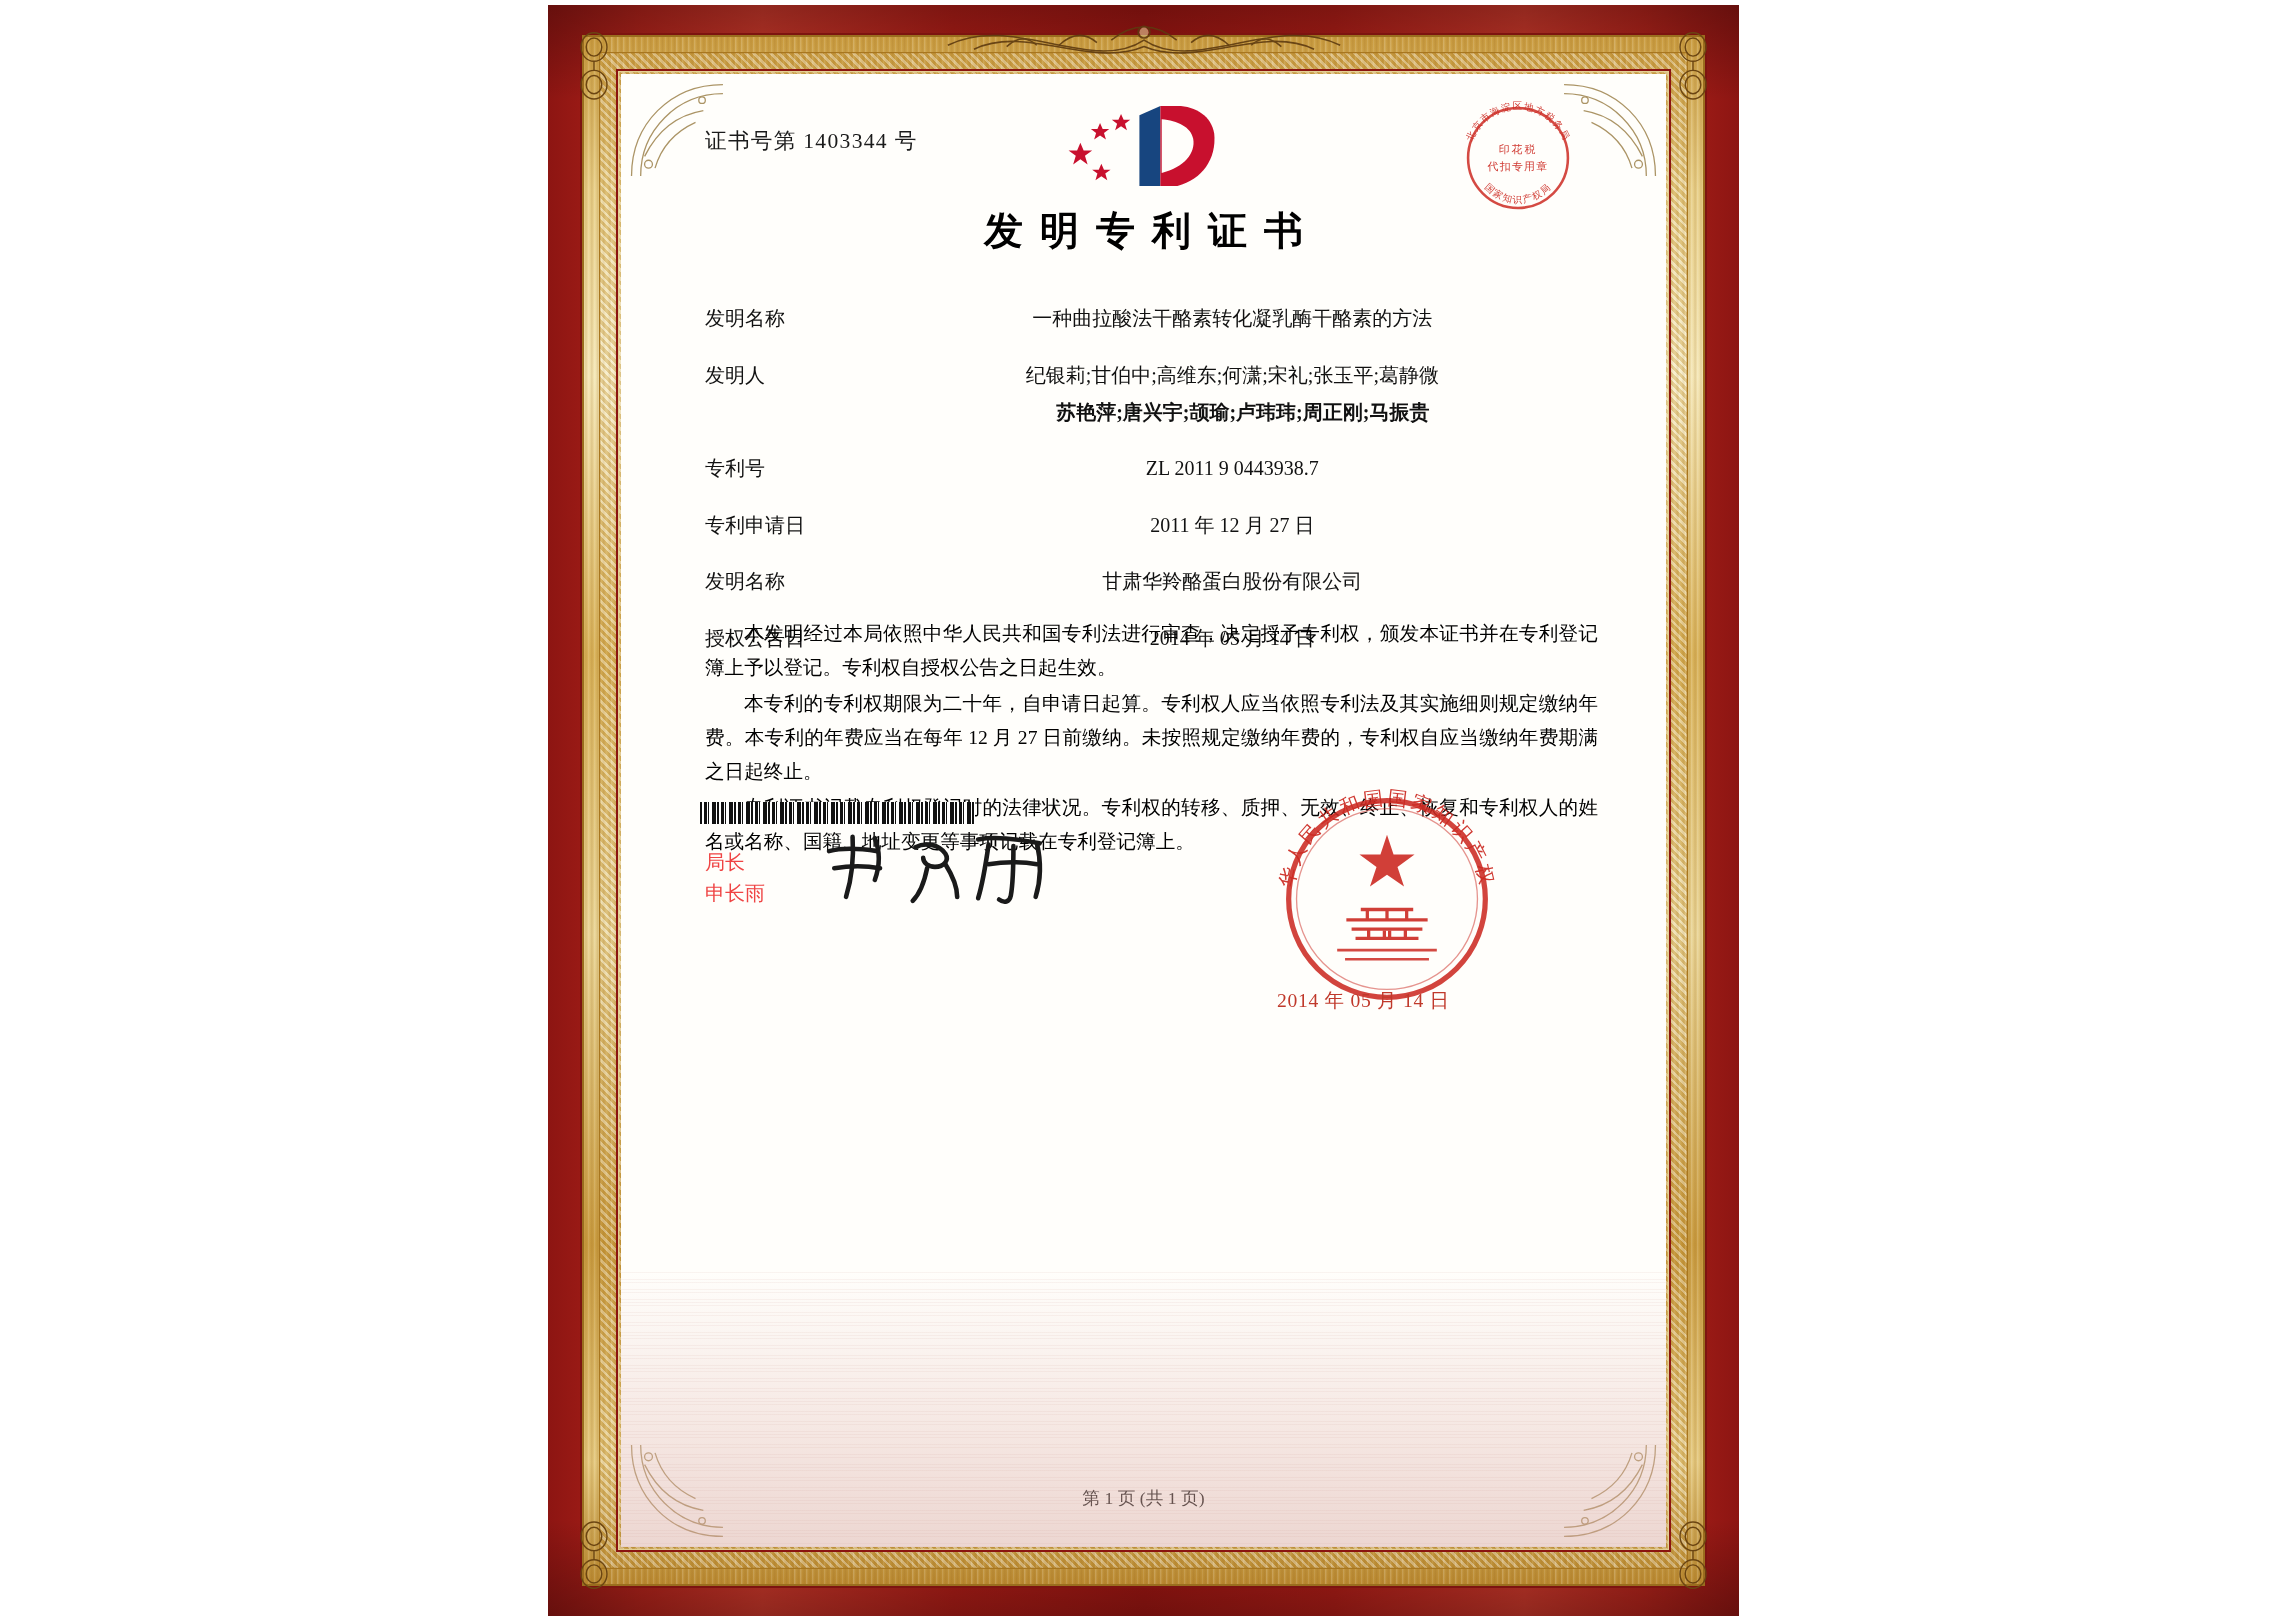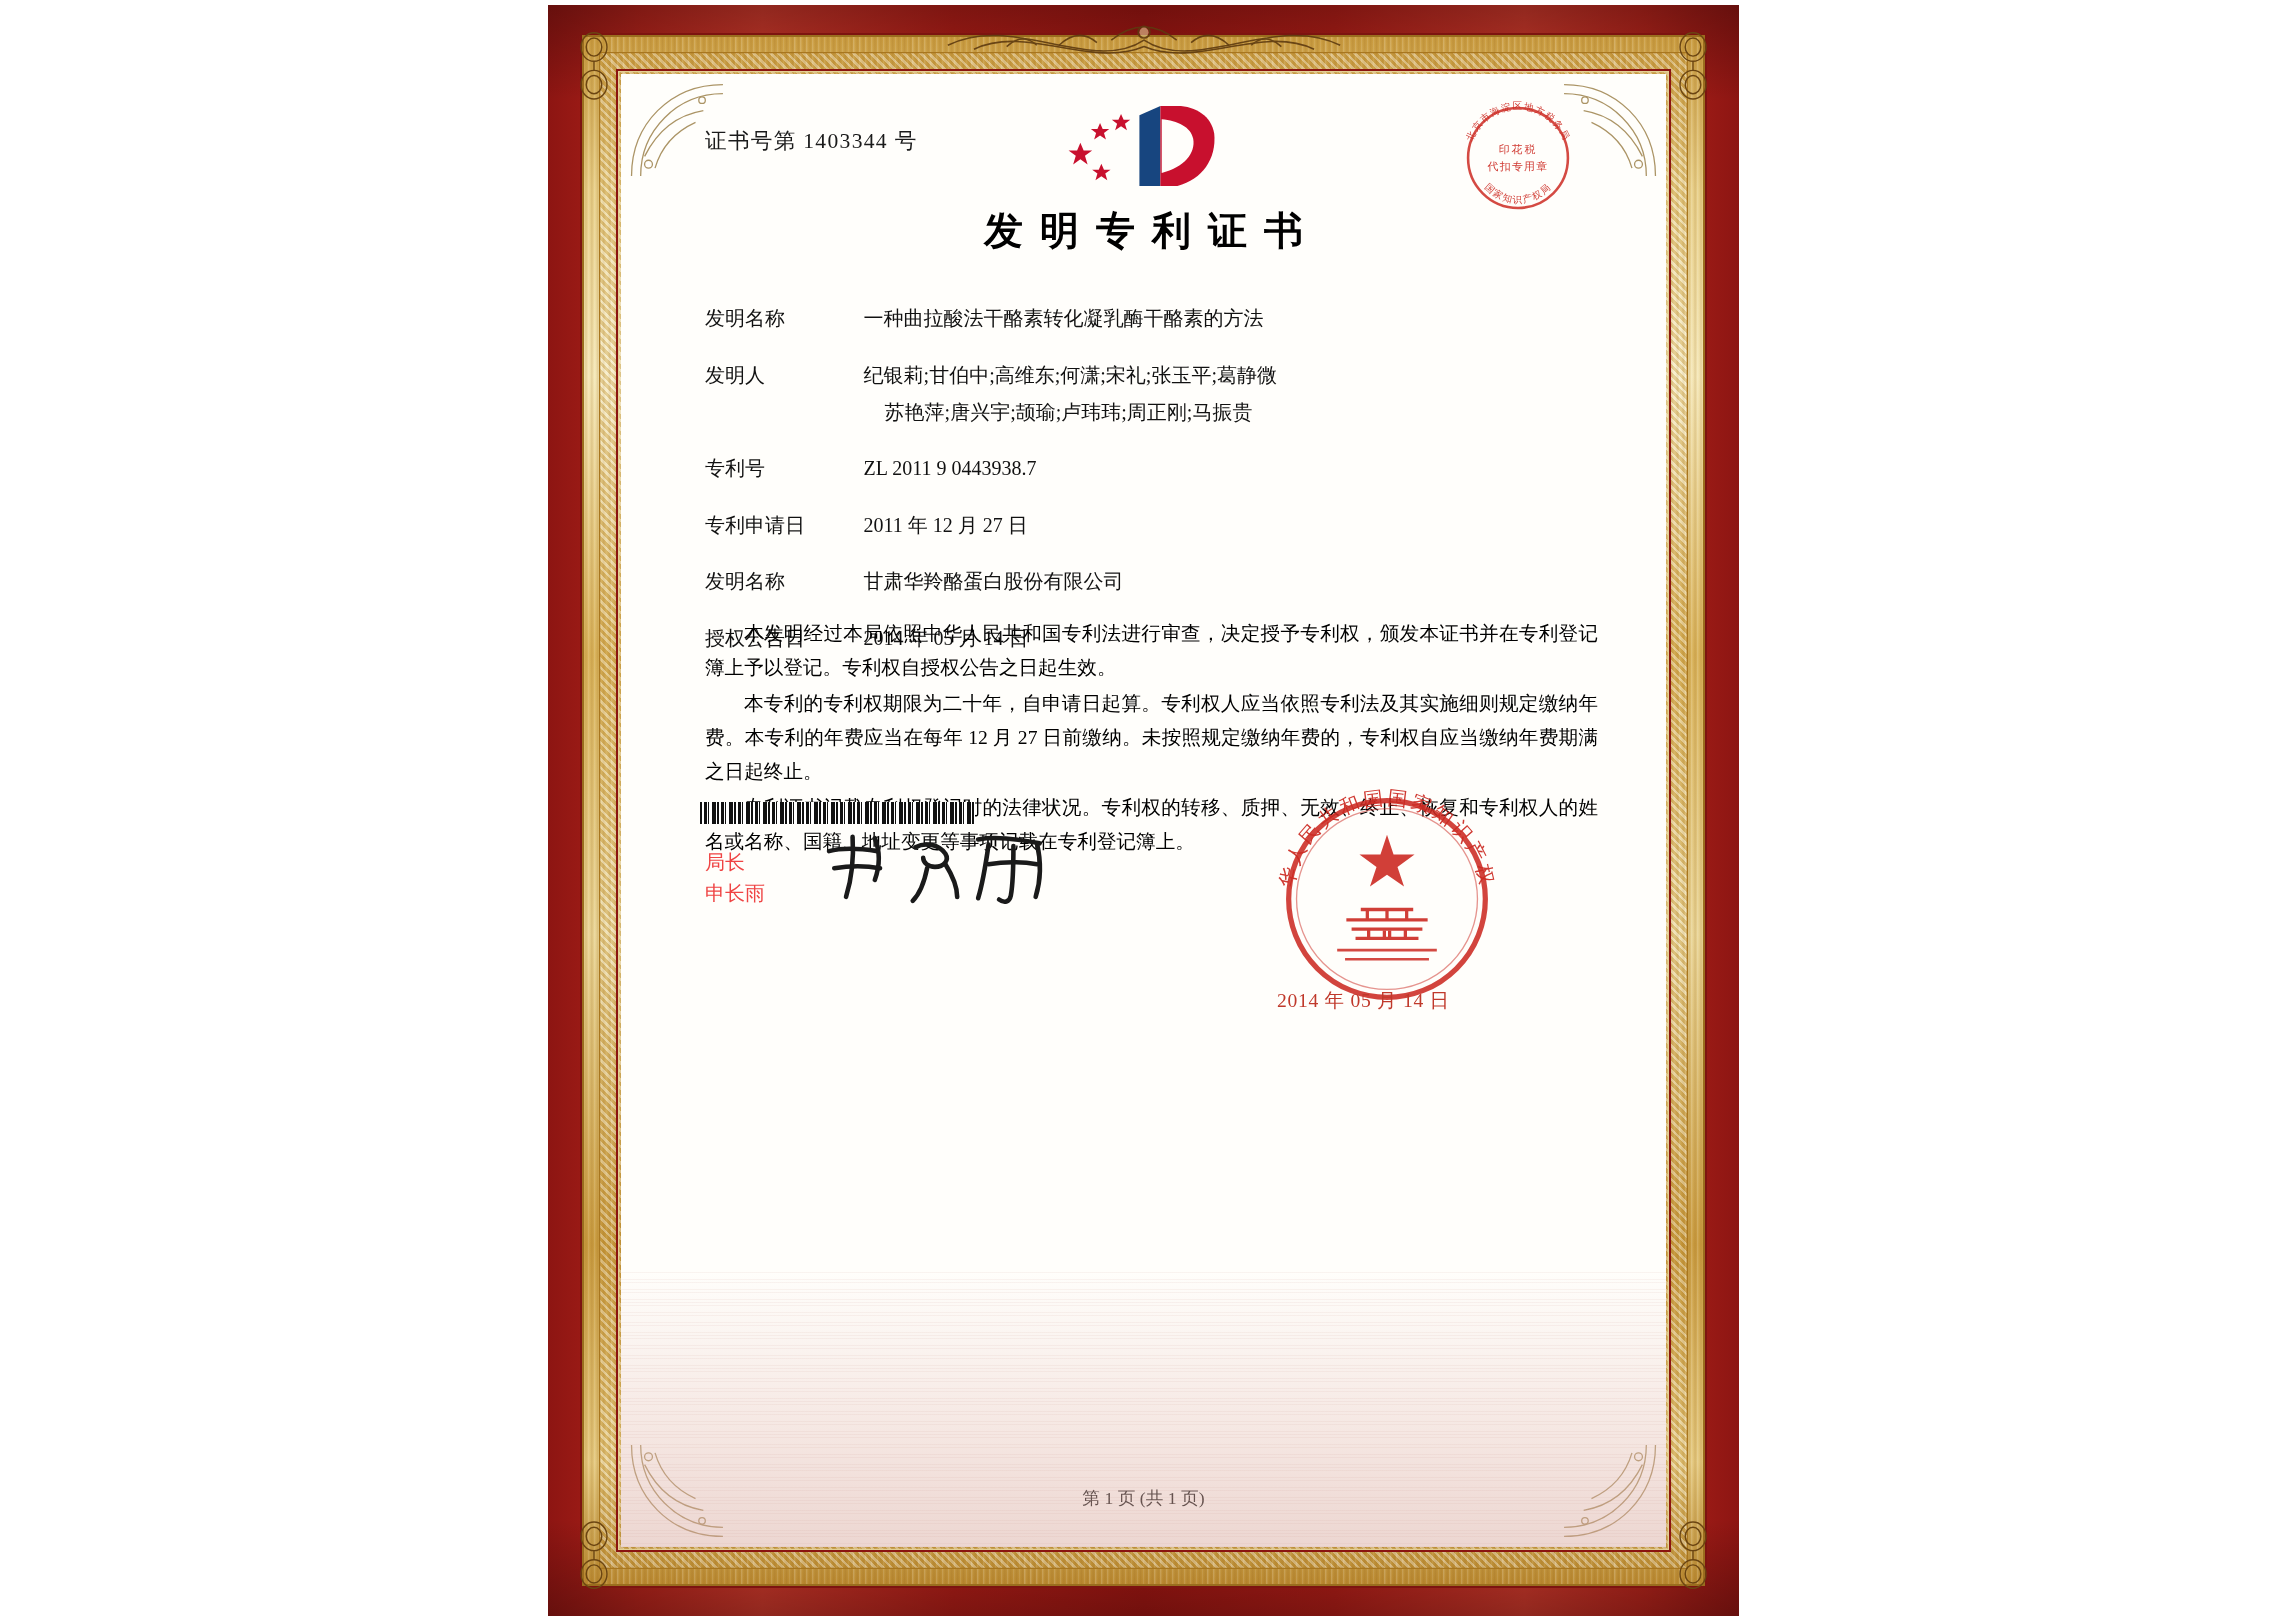--- a/index.html
+++ b/index.html
@@ -196,25 +196,27 @@
     letter-spacing: 0px;
   }
   .row .lbl.spread {
     display: inline-flex;
     justify-content: space-between;
     width: 116px;
   }
   .row .val {
     flex: 1 1 auto;
     padding-left: 2.6px;
+    text-align: center;
   }
   .row .val .line2 {
     display: block;
     margin-top: 7.9px;
     padding-left: 21px;
+    font-weight: bold;
   }
 
   .row.tight { margin-bottom: 23.6px; }
 
   .paras {
     position: absolute;
     left: 84px;
     right: 68px;
     top: 543px;
     font-size: 19.6px;

